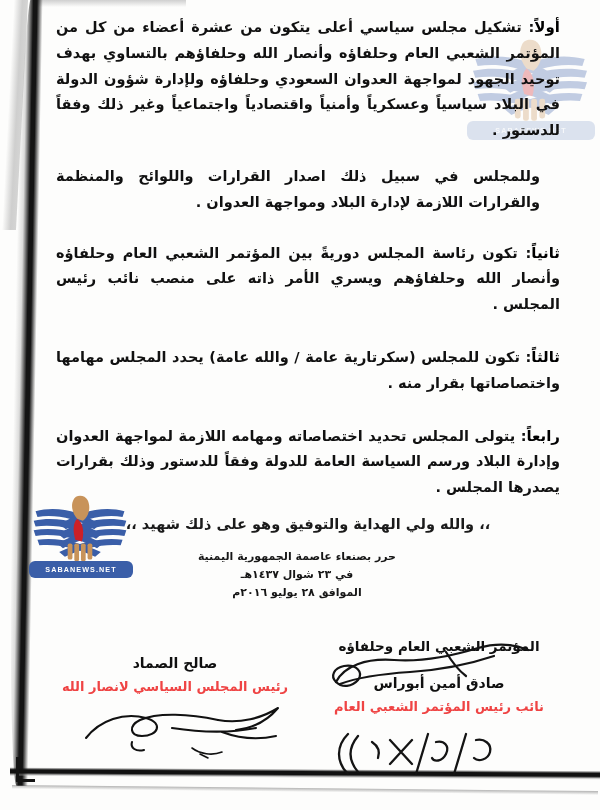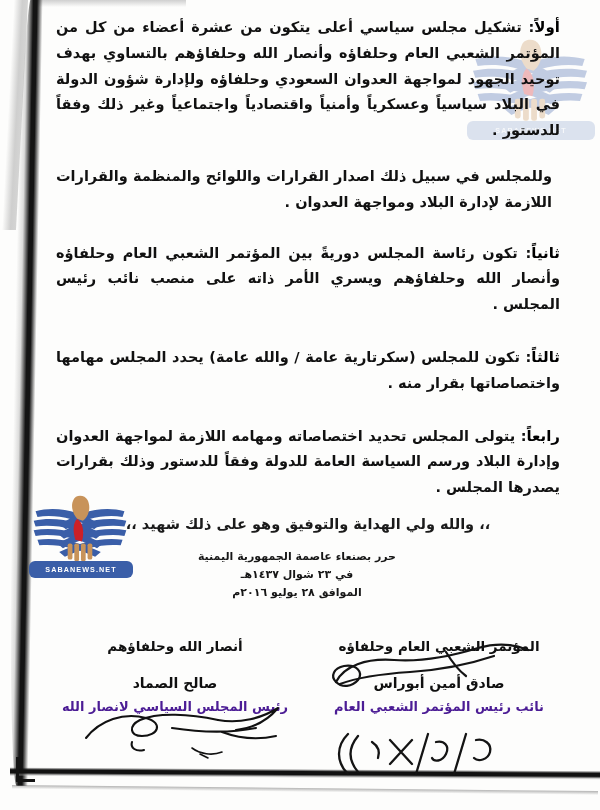--- a/index.html
+++ b/index.html
@@ -110,21 +110,21 @@
     letter-spacing: 0.1px;
   }
   .clause:last-child { margin-bottom: 0; }
   .clause-num {
     font-weight: 700;
     color: #000;
     font-size: 15px;
   }
   .clause-sep { font-weight: 700; }
   .clause-sub {
-    margin: 0 4px 15px 0;
+    margin: 0 16px 15px 0;
     padding-right: 4px;
     font-size: 14.5px;
     line-height: 1.78;
     color: #111;
     font-weight: 700;
     text-align: justify;
   }
 
   
   .gap-a { margin-bottom: 20px; }
@@ -185,21 +185,21 @@
   .sig-name {
     font-size: 14px;
     font-weight: 700;
     color: #101010;
     margin-top: 18px;
     line-height: 1.4;
   }
   .sig-title {
     font-size: 13px;
     font-weight: 700;
-    color: #4c1d95;
+    color: #ef4444;
     margin-top: 4px;
     line-height: 1.4;
   }
 
   
   .ink {
     position: absolute;
     pointer-events: none;
   }
   .ink svg { display: block; overflow: visible; }
@@ -347,21 +347,20 @@
     <div class="issued-block">
       <div class="issued-line">حرر بصنعاء عاصمة الجمهورية اليمنية</div>
       <div class="issued-line">في ٢٣ شوال ١٤٣٧هـ</div>
       <div class="issued-line">الموافق ٢٨ يوليو ٢٠١٦م</div>
     </div>
   </div>
 
   <div class="signatures">
 
     <div class="sig-col">
-      <div class="sig-org">أنصار الله وحلفاؤهم</div>
       <div class="sig-name">صالح الصماد</div>
       <div class="sig-title">رئيس المجلس السياسي لانصار الله</div>
       <div class="ink sig-right-ink">
         <svg viewBox="0 0 230 66" xmlns="http://www.w3.org/2000/svg">
           <g fill="none" stroke="#111" stroke-width="2.1" stroke-linecap="round" stroke-linejoin="round">
             <path d="M14 40 C28 22 52 14 74 20 C92 25 86 38 70 38 C58 38 56 28 68 22 C86 14 118 16 146 22"></path>
             <path d="M146 22 C168 26 190 20 206 10 C196 22 182 30 164 32"></path>
             <path d="M100 30 C126 34 154 36 184 30"></path>
             <path d="M150 34 C166 40 186 42 204 38"></path>
             <path d="M60 44 C58 50 64 54 72 52"></path>

